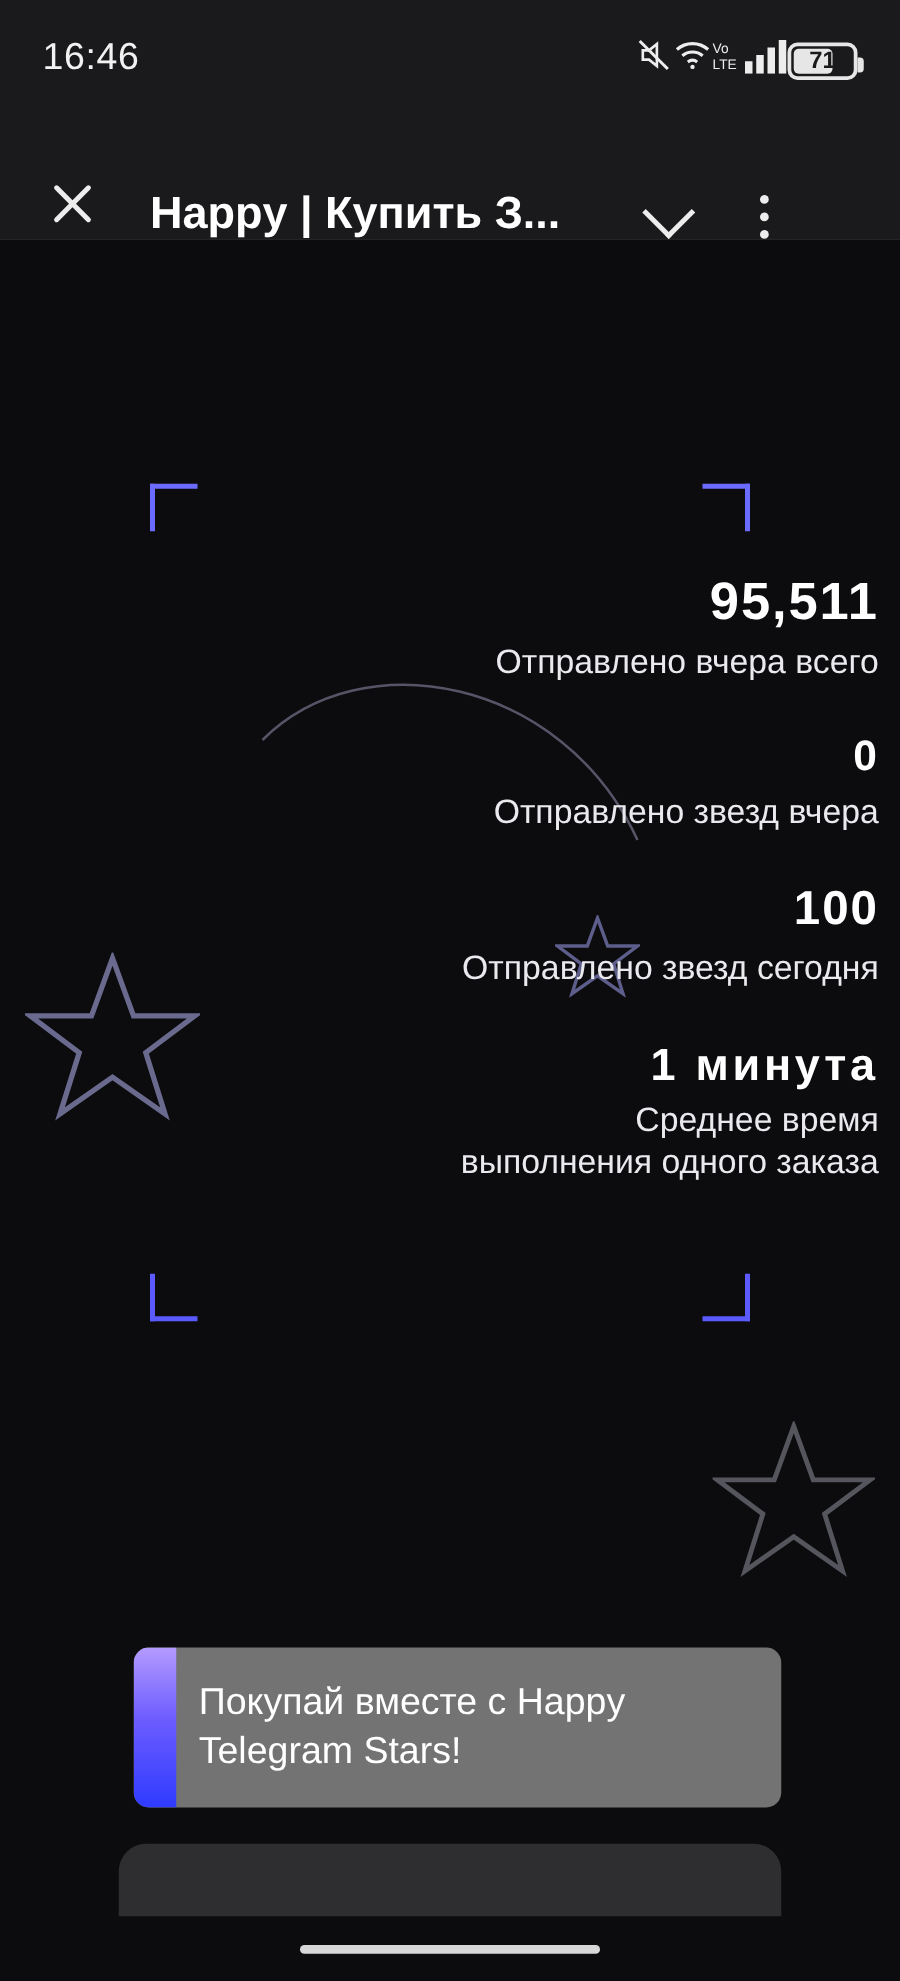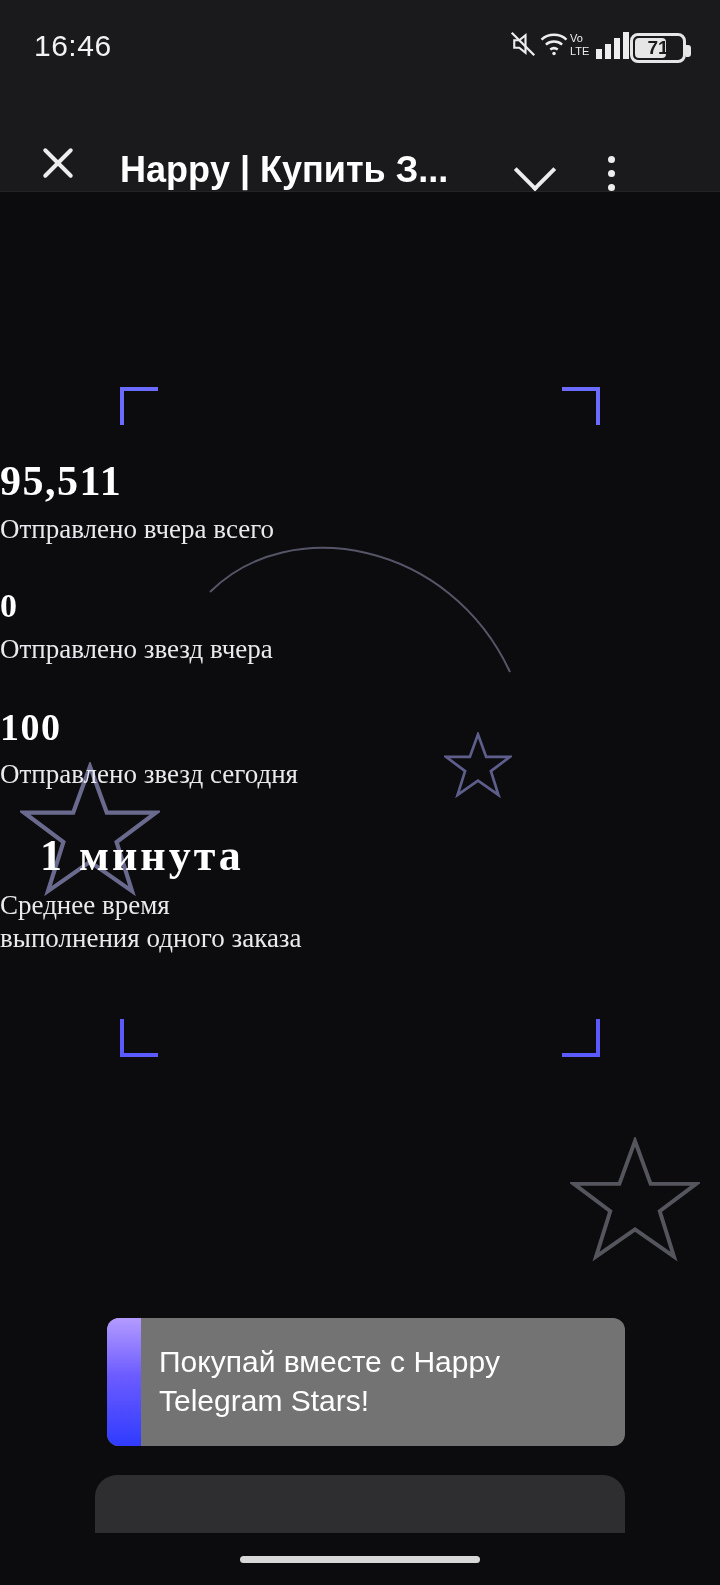--- a/index.html
+++ b/index.html
@@ -71,29 +71,29 @@
 
   .frame {
     position:absolute; left:120px; top:195px; width:480px; height:670px;
   }
   .corner { position:absolute; width:38px; height:38px; }
   .c-tl { left:0; top:0; border-left:4px solid #6b6bff; border-top:4px solid #6b6bff; }
   .c-tr { right:0; top:0; border-right:4px solid #6b6bff; border-top:4px solid #6b6bff; }
   .c-bl { left:0; bottom:0; border-left:4px solid #5a5aff; border-bottom:4px solid #5a5aff; }
   .c-br { right:0; bottom:0; border-right:4px solid #5a5aff; border-bottom:4px solid #5a5aff; }
 
-  .stats { position:absolute; left:0; right:17px; top:265px; text-align:left;font-family:Liberation Serif, serif; }
+  .stats { position:absolute; left:0; right:17px; top:265px; text-align:right; }
   .stat { margin-bottom:40px; }
   .stat-value {
     color:#ffffff; font-weight:bold; letter-spacing:1.5px; line-height:1.15;
   }
   .stat-0 .stat-value { font-size:42px; }
   .stat-1 .stat-value { font-size:34px; }
   .stat-2 .stat-value { font-size:38px; }
-  .stat-3 .stat-value { font-size:44px; letter-spacing:3px;padding-left:40px; }
+  .stat-3 .stat-value { font-size:36px; letter-spacing:3px;padding-left:40px; }
   .stat-label {
     color:#e9e9ee; font-size:27px; margin-top:8px; line-height:1.22;
   }
 
   
   .bubble-wrap { position:absolute; left:95px; top:1126px; width:530px; }
   .bubble {
     position:relative; background:#737373; border-radius:12px;
     padding:24px 18px 26px 52px; overflow:hidden;margin-left:12px;
   }

